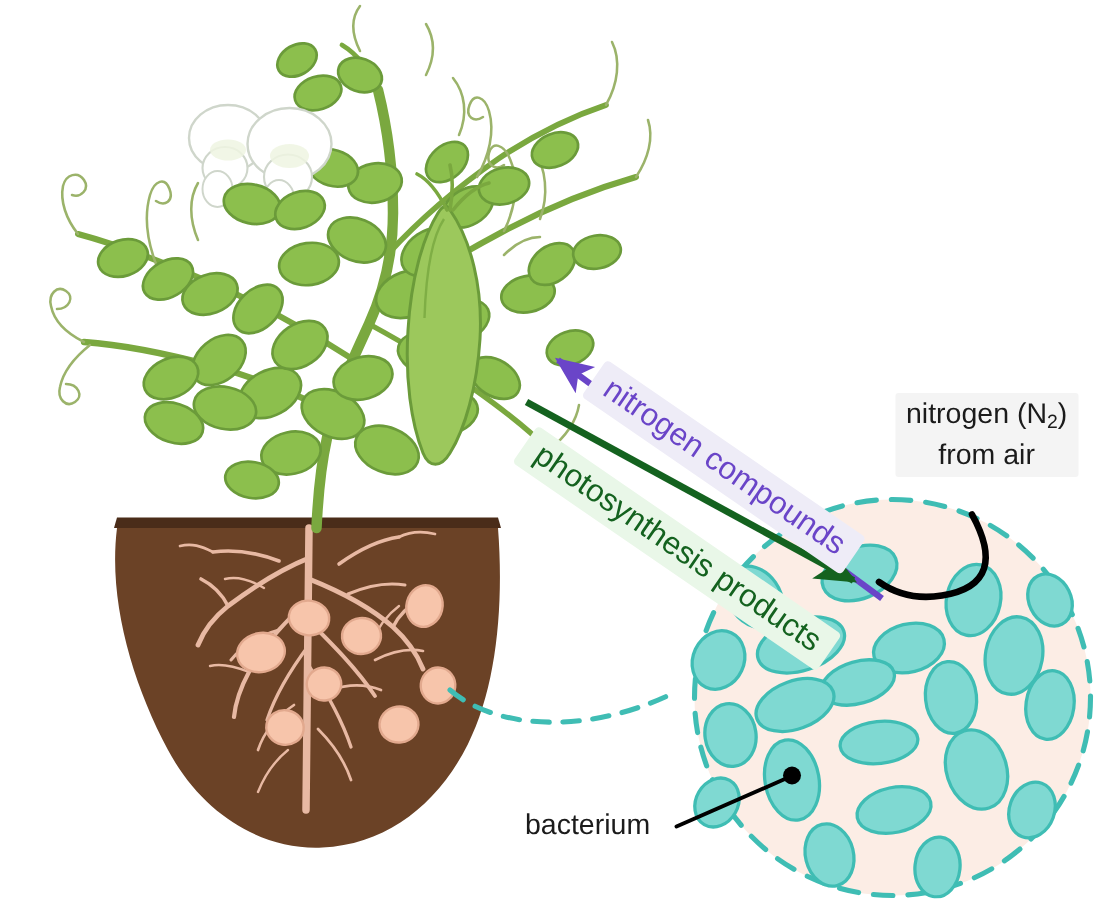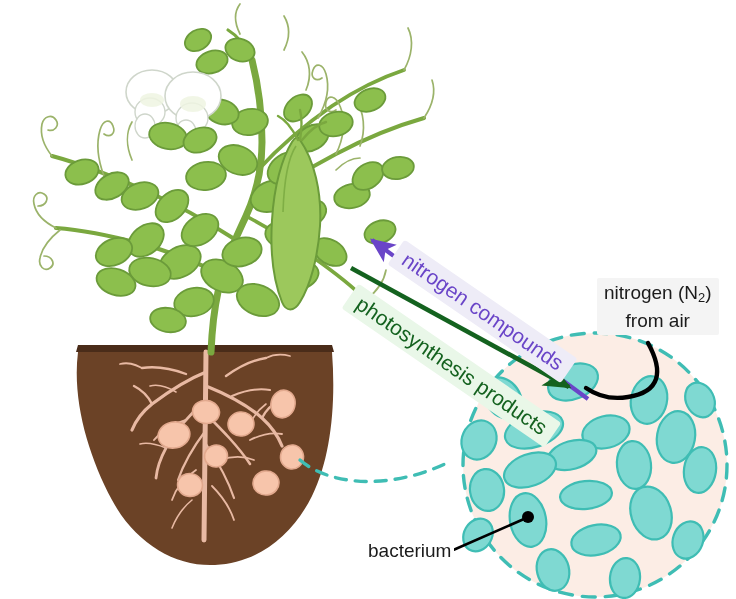--- a/index.html
+++ b/index.html
@@ -4,25 +4,25 @@
 <style>
   html,body{margin:0;padding:0;background:#ffffff;}
   body{width:736px;height:599px;overflow:hidden;
        font-family:"Liberation Sans",sans-serif;}
   #stage{position:relative;width:736px;height:599px;background:#ffffff;}
   #stage svg.layer{position:absolute;left:0;top:0;width:736px;height:599px;}
 
   .lbl{position:absolute;white-space:nowrap;color:#1b1b1b;}
 
   #label-nitrogen-air{
-    left:597px;top:278px;font-size:19px;line-height:23px;
+    left:597px;top:262px;font-size:19px;line-height:23px;
     text-align:center;background:#f4f4f4;padding:3px 7px;border-radius:2px;
   }
   #label-bacterium{
-    left:365px;top:539px;font-size:19px;background:#ffffff;padding:1px 3px;
+    left:347px;top:539px;font-size:19px;background:#ffffff;padding:1px 3px;
   }
 
   .arrowlabel{
     position:absolute;font-size:21px;white-space:nowrap;
     padding:3px 10px;border-radius:3px;transform-origin:0 50%;
   }
   #label-nitrogen-compounds{
     left:396px;top:237px;color:#6a45c8;background:#eeecf7;
     transform:rotate(34.5deg);
   }

